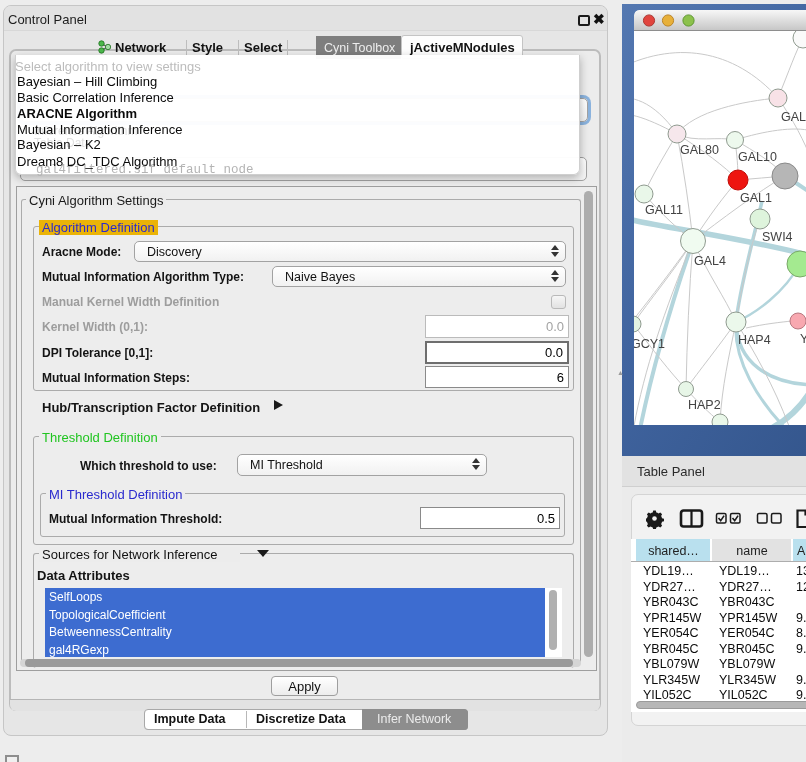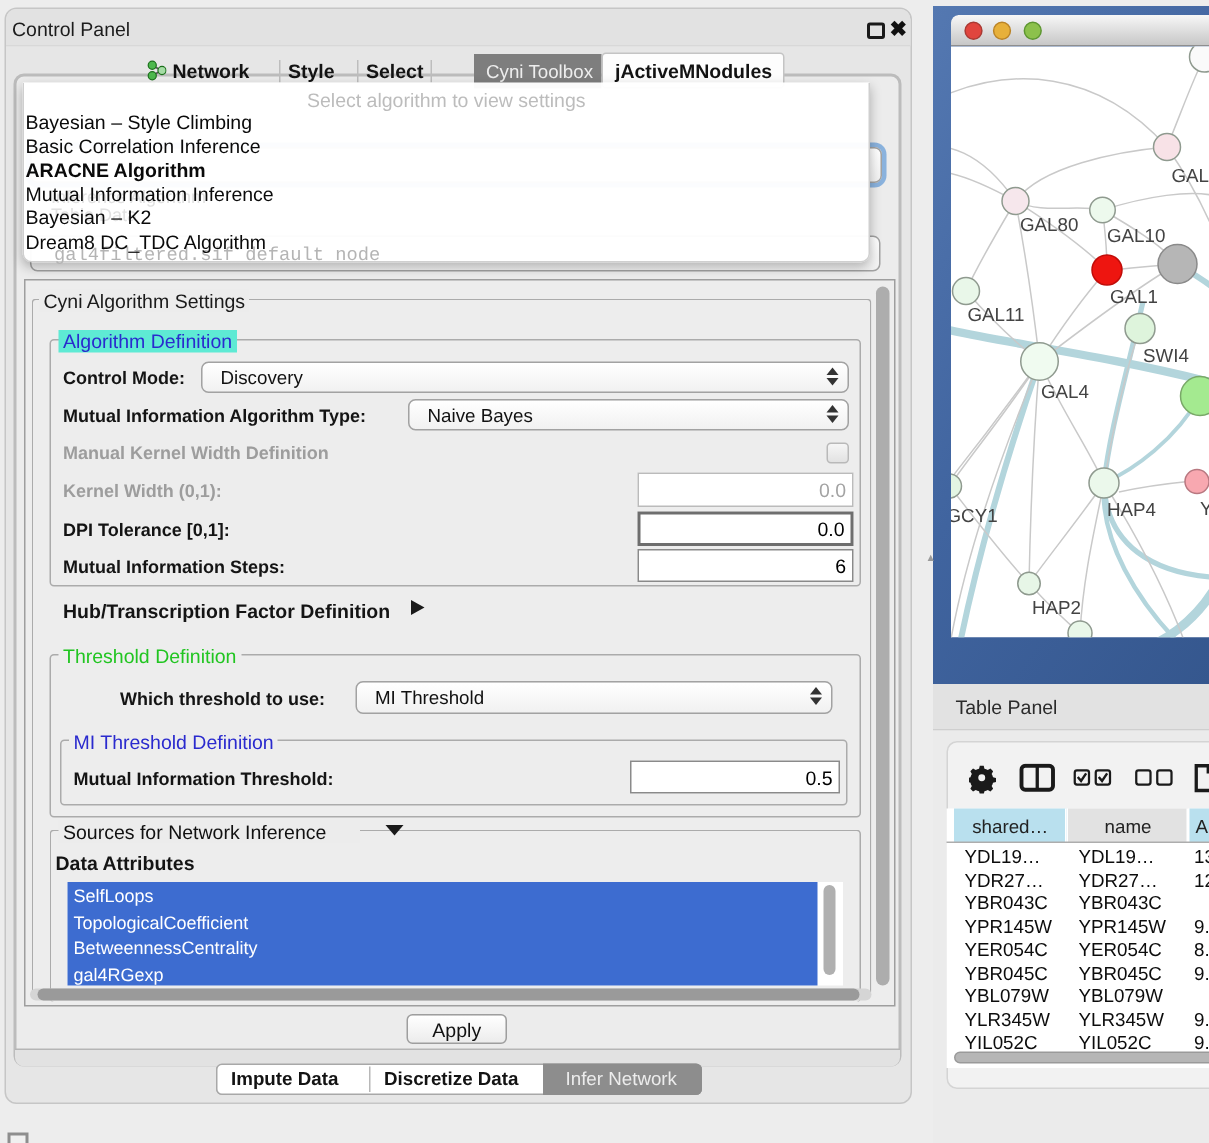--- a/index.html
+++ b/index.html
@@ -49,23 +49,23 @@
 <div class="tabtxt" style="left:324px;color:#eeeeee;font-weight:400;font-size:12.5px;top:41px;">Cyni Toolbox</div>
 <div class="abs" style="left:401px;top:35px;width:122px;height:24px;background:#fdfdfd;border:1px solid #c4c4c4;border-radius:3px;"></div>
 <div class="tabtxt" style="left:410px;">jActiveMNodules</div>
 
 <div class="abs" style="left:16px;top:186px;width:581px;height:485px;background:#ededed;border:1px solid #9e9e9e;"></div>
 
 <div class="grp" style="left:21px;top:199px;width:560px;height:464px;border-bottom:none;"></div>
 <div class="gcap" style="left:26px;top:193px;color:#1a1a1a;">Cyni Algorithm Settings</div>
 
 <div class="grp" style="left:33px;top:226px;width:541px;height:165px;"></div>
-<div class="gcap" style="left:39px;top:220px;color:#2a2ace;background:#5eead4;">Algorithm Definition</div>
-
-<div class="lbl abs" style="left:42px;top:245px;">Control Mode:</div>
+<div class="gcap" style="left:39px;top:220px;color:#2a2ace;background:#eab308;">Algorithm Definition</div>
+
+<div class="lbl abs" style="left:42px;top:245px;">Aracne Mode:</div>
 <div class="combo" style="left:134px;top:241px;width:432px;height:21px;">
   <div class="ctext">Discovery</div>
   <div class="spin">
       <div class="u"></div>
       <div class="d"></div>
     </div>
 </div>
 <div class="lbl abs" style="left:42px;top:270px;">Mutual Information Algorithm Type:</div>
 <div class="combo" style="left:272px;top:266px;width:294px;height:21px;">
   <div class="ctext">Naive Bayes</div>
@@ -82,21 +82,21 @@
 <div class="tf" style="left:425px;top:341px;width:144px;height:23px;border:2px solid #6e6e6e;padding-top:2px;">0.0</div>
 <div class="lbl abs" style="left:42px;top:371px;">Mutual Information Steps:</div>
 <div class="tf" style="left:425px;top:366px;width:144px;height:22px;border:1px solid #8a8a8a;">6</div>
 
 <div class="abs lbl" style="left:42px;top:400px;font-size:13px;">Hub/Transcription Factor Definition</div>
 <div class="abs" style="left:274px;top:400px;width:0;height:0;border-top:5.5px solid transparent;border-bottom:5.5px solid transparent;border-left:9px solid #1a1a1a;"></div>
 
 <div class="grp" style="left:33px;top:436px;width:541px;height:109px;"></div>
 <div class="gcap" style="left:39px;top:430px;color:#21c521;background:#ededed;">Threshold Definition</div>
 <div class="lbl abs" style="left:80px;top:459px;">Which threshold to use:</div>
-<div class="combo" style="left:237px;top:454px;width:318px;height:22px;">
+<div class="combo" style="left:237px;top:454px;width:250px;height:22px;">
   <div class="ctext">MI Threshold</div>
   <div class="spin">
       <div class="u"></div>
       <div class="d"></div>
     </div>
 </div>
 <div class="grp" style="left:40px;top:493px;width:525px;height:44px;"></div>
 <div class="gcap" style="left:46px;top:487px;color:#2a2ace;background:#ededed;">MI Threshold Definition</div>
 <div class="lbl abs" style="left:49px;top:512px;">Mutual Information Threshold:</div>
 <div class="tf" style="left:420px;top:507px;width:140px;height:22px;border:1px solid #8a8a8a;">0.5</div>
@@ -132,22 +132,22 @@
 <div class="abs tabtxt" style="left:154px;top:712px;font-size:12.5px;">Impute Data</div>
 <div class="abs tabtxt" style="left:256px;top:712px;font-size:12.5px;">Discretize Data</div>
 <div class="abs tabtxt" style="left:377px;top:712px;font-size:12.5px;color:#ececec;font-weight:400;">Infer Network</div>
 
 <div class="abs" style="left:5px;top:755px;width:14px;height:13px;border:2px solid #8e8e8e;background:#f0f0f0;"></div>
 
 <div class="abs" style="left:15px;top:55px;width:565px;height:120px;background:rgba(255,255,255,0.965);border-radius:0 0 6px 6px;box-shadow:0 3px 8px rgba(0,0,0,0.28);border:1px solid #cfcfcf;border-top:none;"></div>
 <div class="ghost" style="left:34px;top:84px;color:#e1e1e1;margin-top:40px;">Inference Algorithm</div>
 <div class="ghost" style="left:34px;top:136px;color:#e1e1e1;">Table Data</div>
 <div class="ghost" style="left:36px;top:163px;color:#b4b4b4;font-size:12.5px;font-family:Liberation Mono, monospace;">gal4filtered.sif default node</div>
-<div class="abs" style="left:15px;top:59px;width:565px;text-align:center;font-size:13px;color:#bcbcbc;">Select algorithm to view settings</div>
-<div class="item" style="top:74px;">Bayesian – Style Climbing</div>
+<div class="abs" style="left:15px;top:59px;width:565px;font-size:13px;color:#bcbcbc;">Select algorithm to view settings</div>
+<div class="item" style="top:74px;">Bayesian – Hill Climbing</div>
 <div class="item" style="top:90px;">Basic Correlation Inference</div>
 <div class="item b" style="top:106px;">ARACNE Algorithm</div>
 <div class="item" style="top:122px;">Mutual Information Inference</div>
 <div class="item" style="top:137px;">Bayesian – K2</div>
 <div class="item" style="top:154px;">Dream8 DC_TDC Algorithm</div>
 
 <div class="abs" style="left:622px;top:4px;width:184px;height:452px;background:linear-gradient(125deg,#5478b1 0%,#40649f 50%,#35578e 100%);"></div>
 <div class="abs" style="left:617px;top:369px;width:5px;height:6px;color:#9a9a9a;font-size:7px;">▲</div>
 
 <div class="abs" style="left:634px;top:10px;width:172px;height:415px;border-radius:5px 0 0 0;overflow:hidden;">

